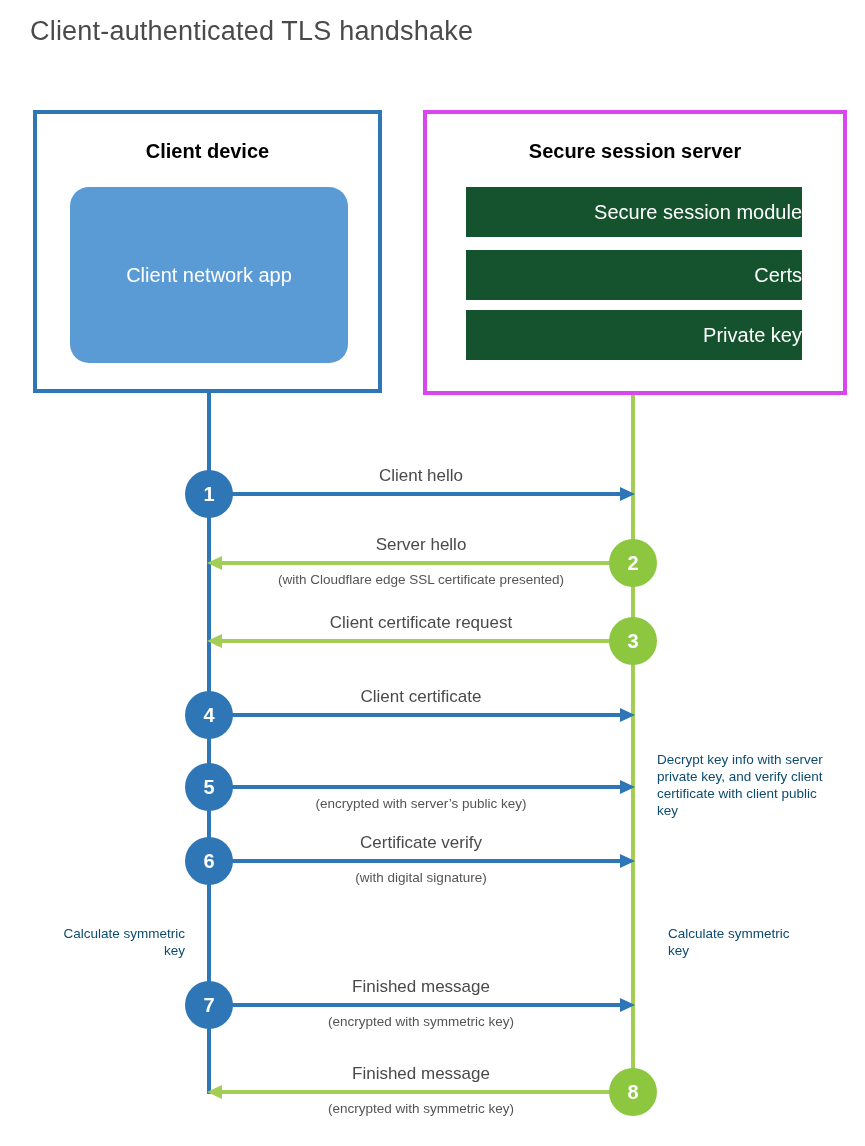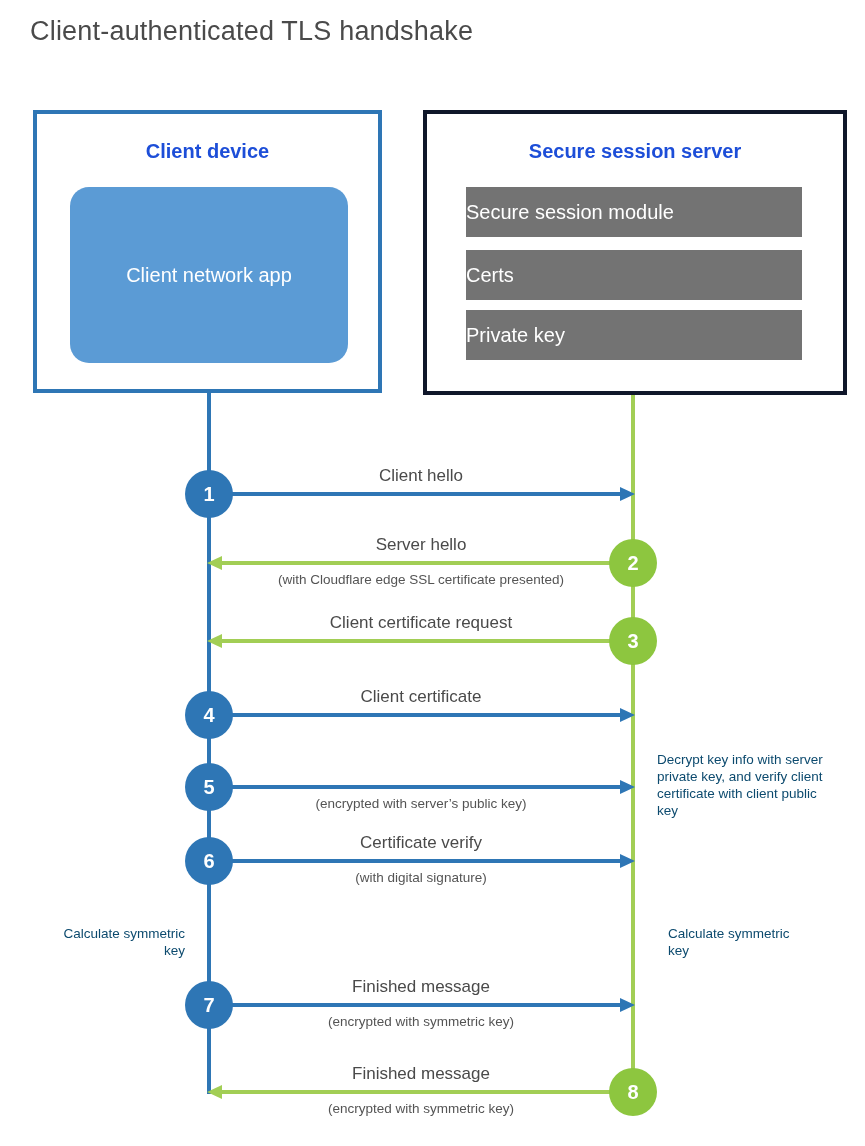--- a/index.html
+++ b/index.html
@@ -8,33 +8,33 @@
     font-family:"Liberation Sans","DejaVu Sans",sans-serif;
   }
   
   .page-title{
     position:absolute;left:30px;top:16px;font-size:27px;font-weight:300;
     color:#4a4a4a;letter-spacing:0.2px;
   }
   
   .actor-box{position:absolute;background:#ffffff;box-sizing:border-box;}
   .client-box{left:33px;top:110px;width:349px;height:283px;border:4px solid #2e76b5;}
-  .server-box{left:423px;top:110px;width:424px;height:285px;border:4px solid #0f172a;}
+  .server-box{left:423px;top:110px;width:424px;height:285px;border:4px solid #d946ef;}
   .actor-title{
-    display:block;text-align:center;margin-top:26px;font-size:20px;font-weight:bold;color:#1d4ed8;
+    display:block;text-align:center;margin-top:26px;font-size:20px;font-weight:bold;color:#000000;
   }
   .client-app{
     position:absolute;left:33px;top:73px;width:278px;height:176px;background:#5b9bd5;
     display:flex;align-items:center;justify-content:center;text-align:center;
     color:#ffffff;font-size:20px;line-height:28px;border-radius:19px;
   }
   .client-app span{display:inline-block;max-width:170px;}
   .server-bar{
-    position:absolute;left:39px;width:336px;height:50px;background:#737373;
-    display:flex;align-items:center;justify-content:flex-start;
+    position:absolute;left:39px;width:336px;height:50px;background:#14532d;
+    display:flex;align-items:center;justify-content:flex-end;
     color:#ffffff;font-size:20px;
   }
   .bar-0{top:73px;} .bar-1{top:136px;} .bar-2{top:196px;}
   
   .vline{position:absolute;width:4px;}
   .vline-client{left:207px;top:391px;height:703px;background:#2e76b5;}
   .vline-server{left:631px;top:395px;height:697px;background:#a2ce55;}
   
   .step{position:absolute;left:0;width:865px;height:48px;}
   .hline{position:absolute;top:21px;height:4px;}

